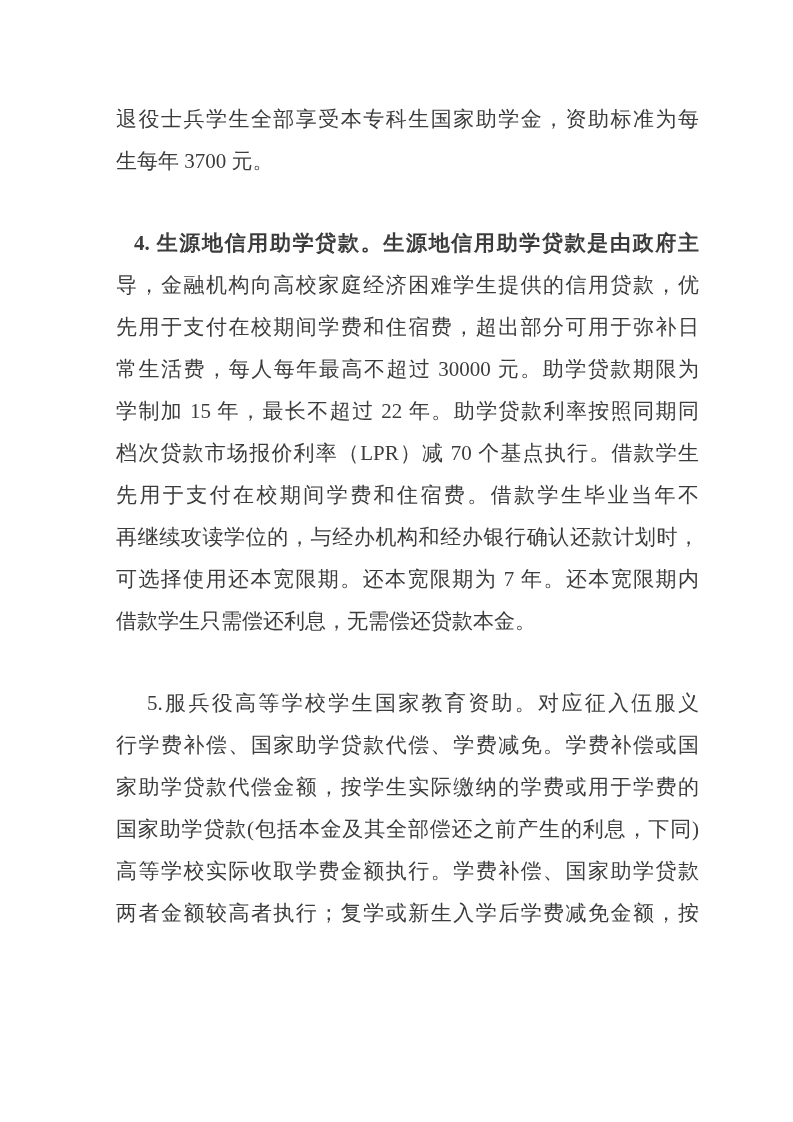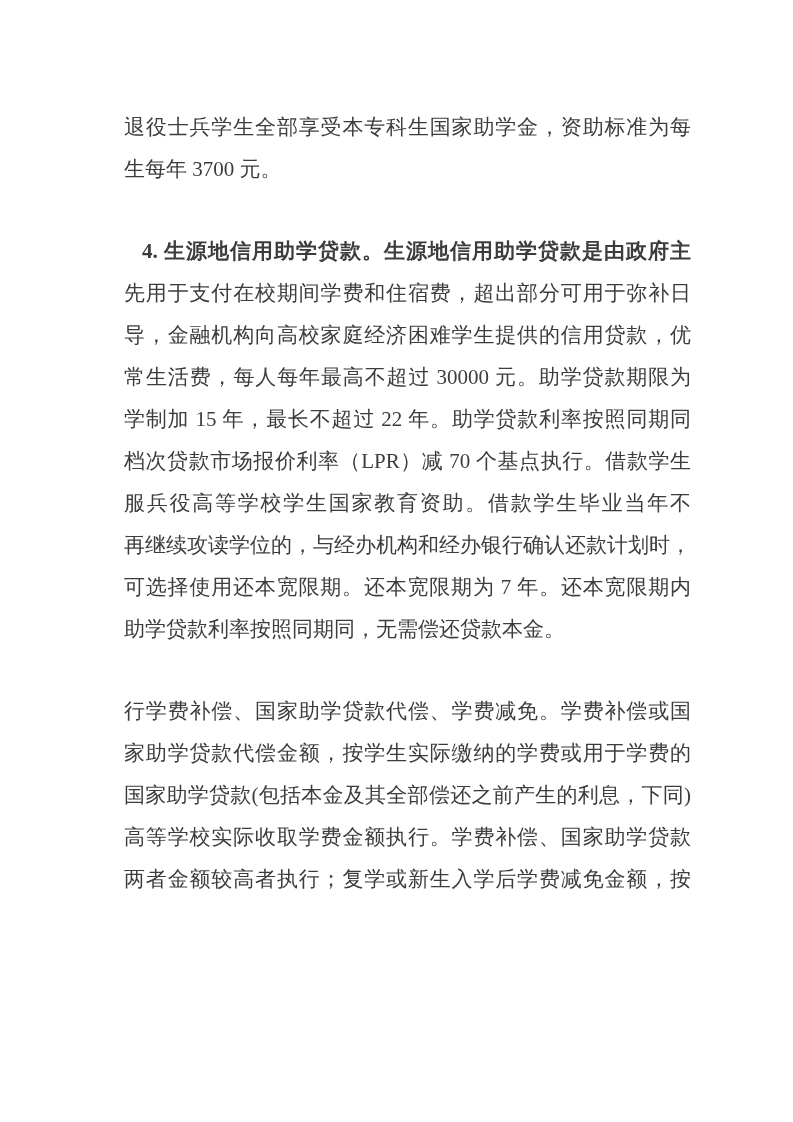--- a/index.html
+++ b/index.html
@@ -14,21 +14,21 @@
   .doc {
     box-sizing: border-box;
     width: 100%;
     height: 100%;
     padding: 94px 90px 0 112px;
     font-family: "Liberation Serif", serif;
     font-size: 21px;
     font-weight: 400;
     color: #3c3c3c;
   }
-  .para { margin: 12px; }
+  .para { margin: 4px; }
   .para + .para { margin-top: 40px; }
   .line {
     height: 42px;
     line-height: 42px;
     text-align: justify;
     text-align-last: justify;
     overflow: hidden;
     white-space: normal;
   }
   .line.end {
@@ -40,31 +40,32 @@
 <body>
 
 <div class="page">
   <div class="doc" style="color: rgb(60, 60, 60);">
       <div class="para">
         <div class="line">退役士兵学生全部享受本专科生国家助学金，资助标准为每</div>
         <div class="line end">生每年 3700 元。</div>
       </div>
       <div class="para">
         <div class="line" style="padding-left: 18px; font-weight: bold;">4. 生源地信用助学贷款。生源地信用助学贷款是由政府主</div>
+        <div class="line">导，金融机构向高校家庭经济困难学生提供的信用贷款，优</div>
         <div class="line">先用于支付在校期间学费和住宿费，超出部分可用于弥补日</div>
-        <div class="line">导，金融机构向高校家庭经济困难学生提供的信用贷款，优</div>
         <div class="line">常生活费，每人每年最高不超过 30000 元。助学贷款期限为</div>
         <div class="line">学制加 15 年，最长不超过 22 年。助学贷款利率按照同期同</div>
         <div class="line">档次贷款市场报价利率（LPR）减 70 个基点执行。借款学生</div>
-        <div class="line">服兵役高等学校学生国家教育资助。借款学生毕业当年不</div>
+        <div class="line">先用于支付在校期间学费和住宿费。借款学生毕业当年不</div>
         <div class="line">再继续攻读学位的，与经办机构和经办银行确认还款计划时，</div>
         <div class="line">可选择使用还本宽限期。还本宽限期为 7 年。还本宽限期内</div>
-        <div class="line end">助学贷款利率按照同期同，无需偿还贷款本金。</div>
+        <div class="line end">借款学生只需偿还利息，无需偿还贷款本金。</div>
       </div>
       <div class="para">
+        <div class="line" style="padding-left: 31px;">5.服兵役高等学校学生国家教育资助。对应征入伍服义</div>
         <div class="line">行学费补偿、国家助学贷款代偿、学费减免。学费补偿或国</div>
         <div class="line">家助学贷款代偿金额，按学生实际缴纳的学费或用于学费的</div>
         <div class="line">国家助学贷款(包括本金及其全部偿还之前产生的利息，下同)</div>
         <div class="line">高等学校实际收取学费金额执行。学费补偿、国家助学贷款</div>
         <div class="line">两者金额较高者执行；复学或新生入学后学费减免金额，按</div>
       </div>
     </div>
 </div>
 
 </body></html>

